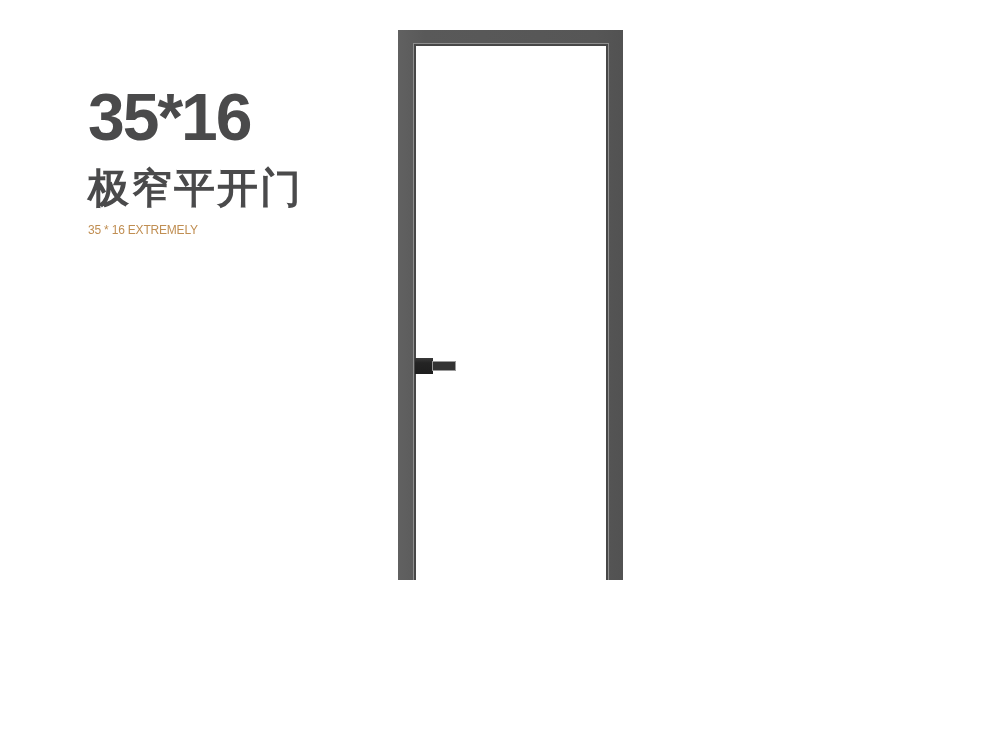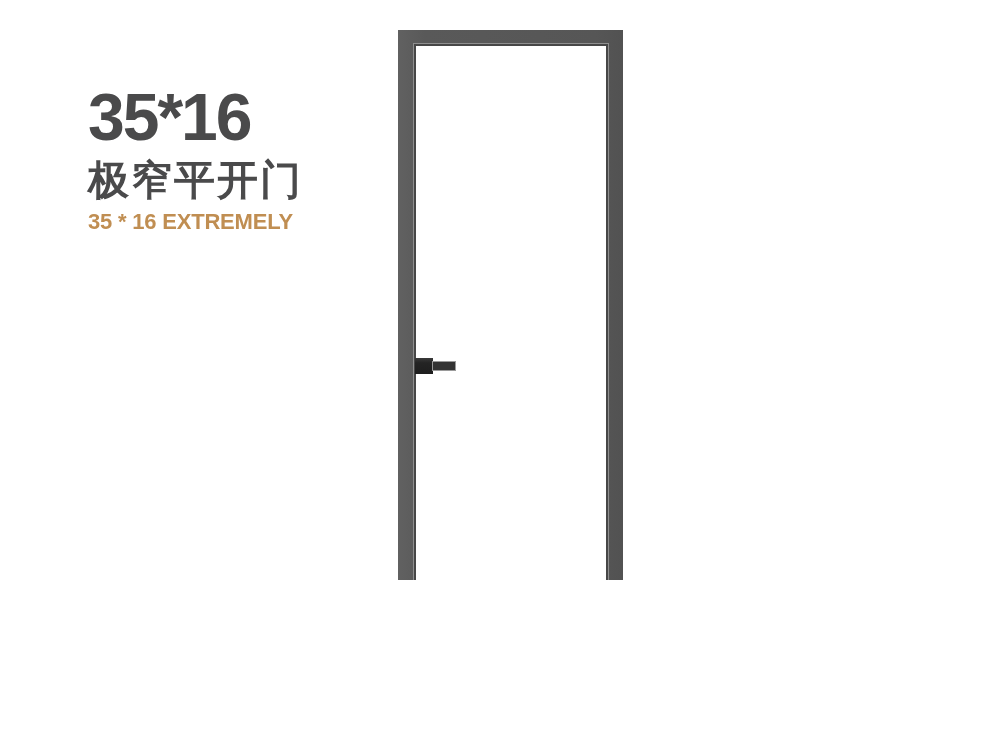--- a/index.html
+++ b/index.html
@@ -24,32 +24,32 @@
     width: 300px;
   }
   .headline {
     font-size: 66px;
     line-height: 66px;
     font-weight: bold;
     letter-spacing: -2px;
     color: #4a4a4b;
   }
   .product-name {
-    margin-top: 8px;
+    margin-top: 16px;
     font-size: 41px;
     line-height: 44px;
     font-weight: bold;
     letter-spacing: 2px;
     color: #4a4a4b;
   }
   .subtitle {
     margin-top: 12px;
-    font-size: 22px;
+    font-size: 12px;
     line-height: 16.5px;
-    font-weight: bold;
+    font-weight: normal;
     letter-spacing: -0.2px;
     color: #c08e52;
   }
 
   
   .door-frame {
     position: absolute;
     left: 398px;
     top: 30px;
     width: 225px;

